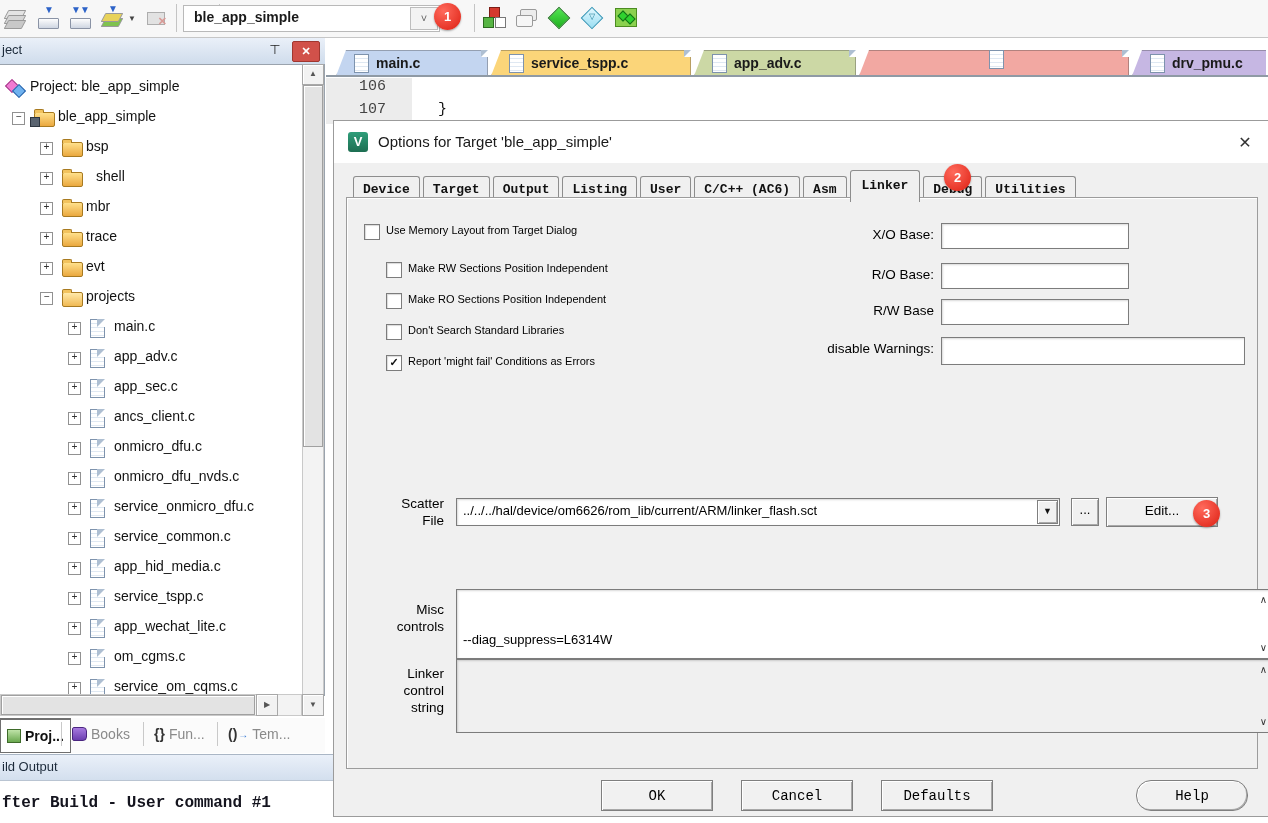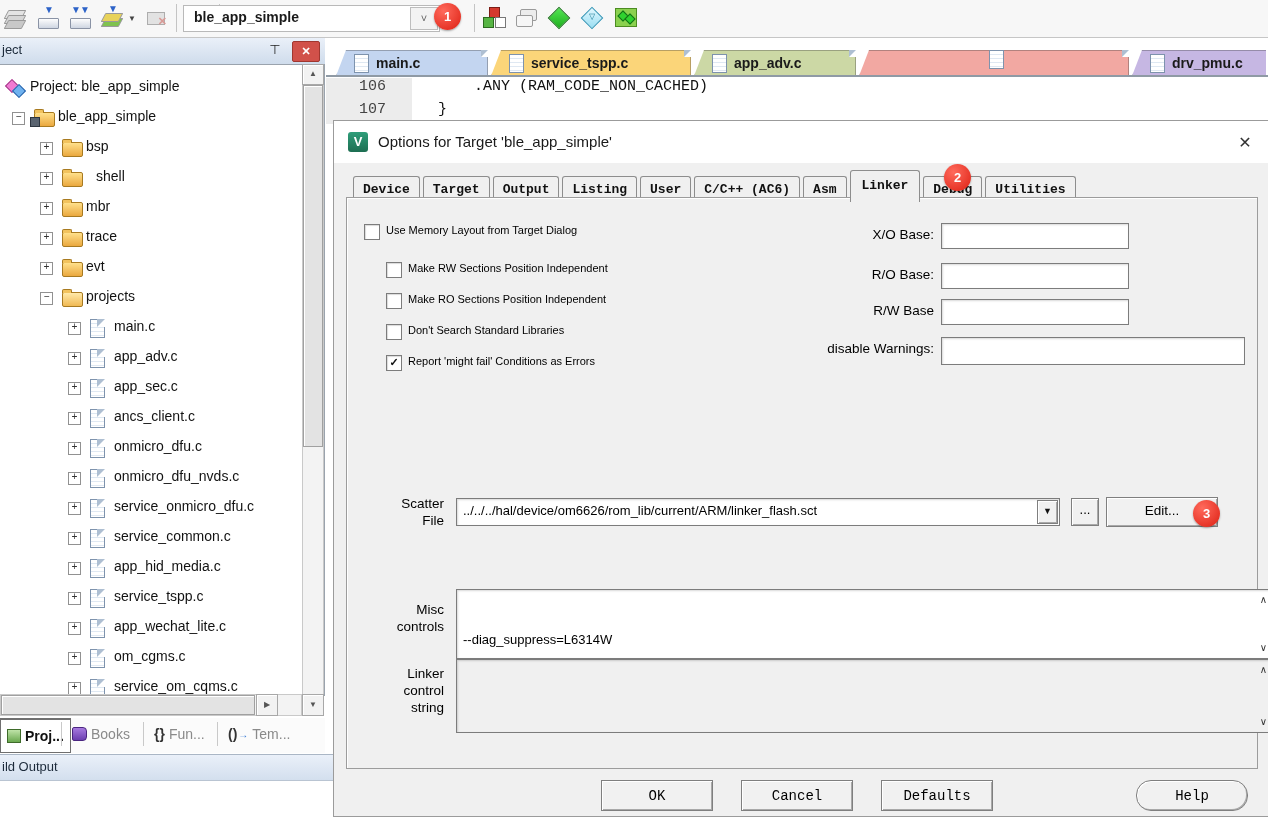--- a/index.html
+++ b/index.html
@@ -328,20 +328,21 @@
           <div>Tem...</div>
         </div>
         <div class="ptab-sep" style="left: 217px;"></div>
       </div>
   </div>
 
   <div id="build-output" class="abs">
     <div id="bo-header">
       <span id="bo-title">ild Output</span>
     </div>
+    <div id="bo-line">fter Build - User command #1</div>
   </div>
 
   <div id="editor" class="abs">
     <div id="file-tabs">
         <div class="ftab" style="background: rgb(195, 213, 240); width: 120px;">
           <div class="docicon"></div>
           <div>main.c</div>
         </div>
         <div class="ftab" style="background: rgb(251, 213, 121); width: 168px;">
           <div class="docicon"></div>
@@ -357,21 +358,20 @@
         </div>
         <div class="ftab" style="background: rgb(198, 183, 227); width: 130px;">
           <div class="docicon"></div>
           <div>drv_pmu.c</div>
         </div>
       </div>
     <div id="tab-underline"></div>
     <div id="code-lines">
         <div class="code-row">
           <div class="code-num">106</div>
-          <div class="code-txt">      .ANY (RAM_CODE_NON_CACHED)</div>
         </div>
         <div class="code-row">
           <div class="code-num">107</div>
           <div class="code-txt">  }</div>
         </div>
       </div>
   </div>
 
   <div id="dialog" class="abs">
     <div id="dlg-titlebar">

